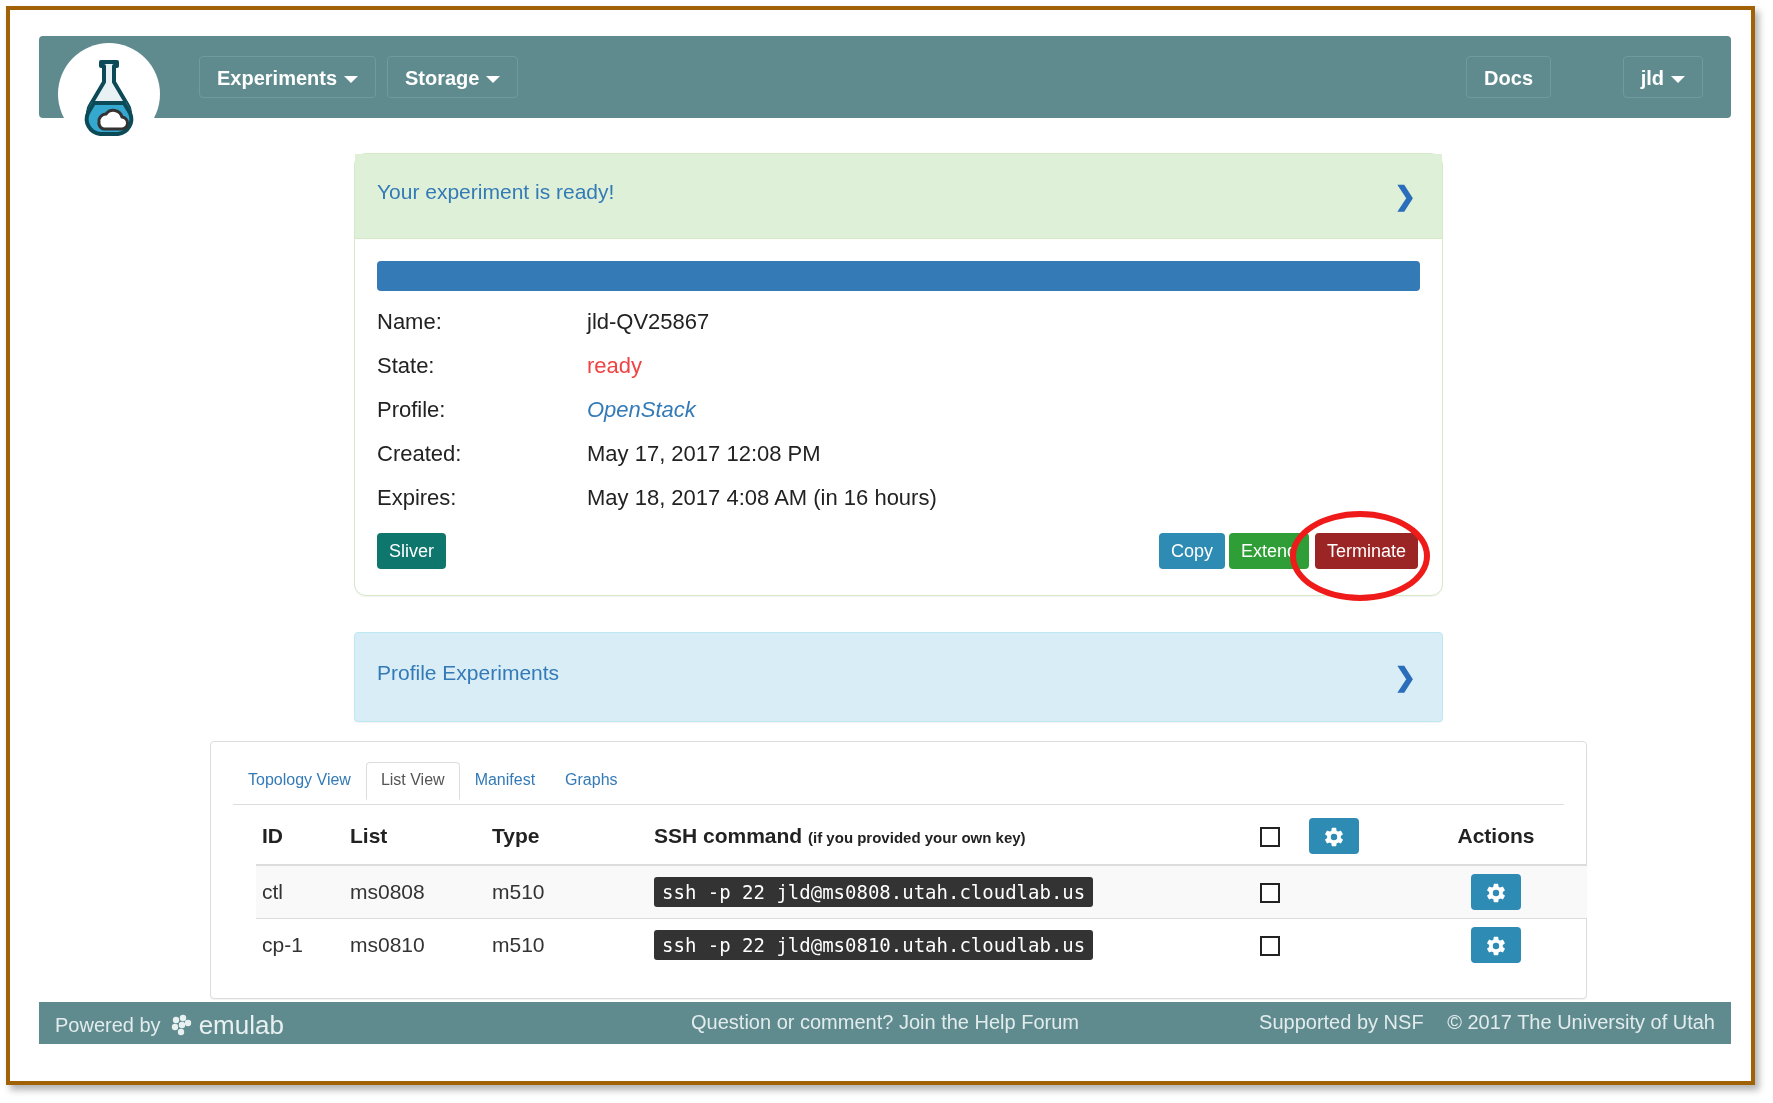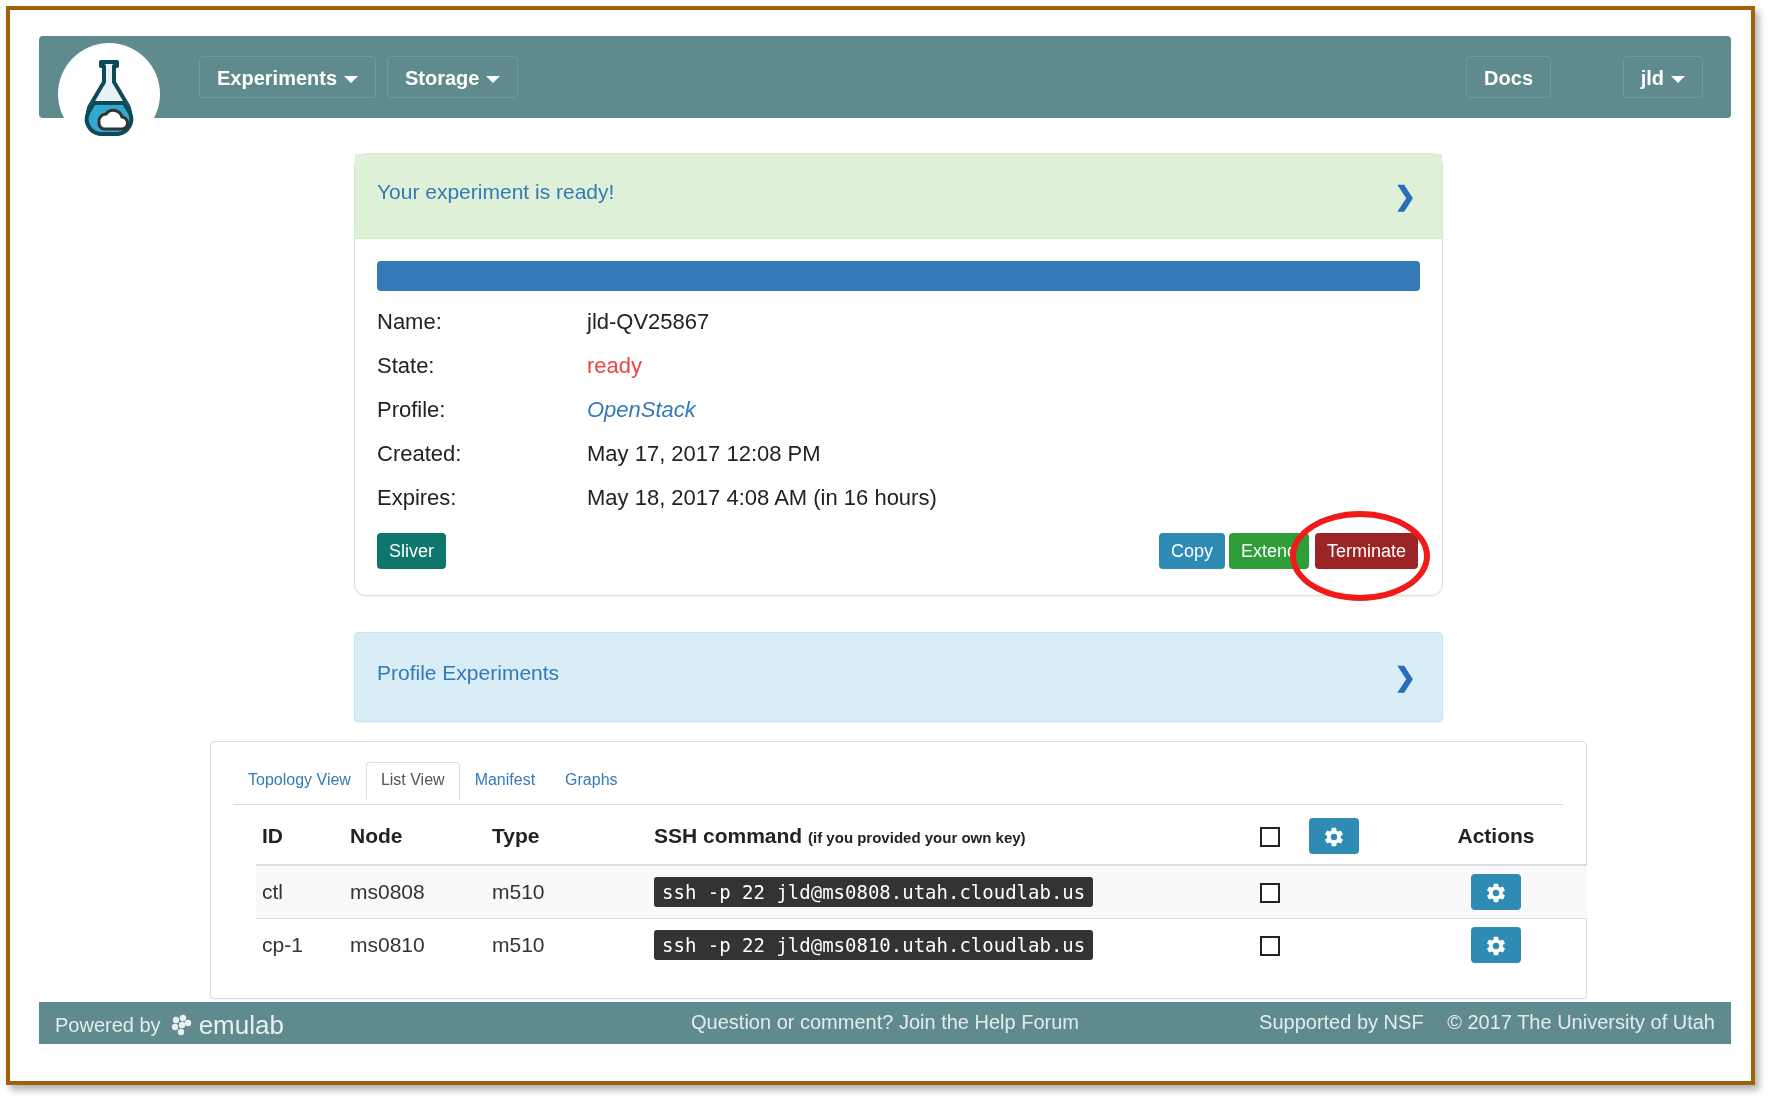--- a/index.html
+++ b/index.html
@@ -427,21 +427,21 @@
       <div class="tab">Topology View</div>
       <div class="tab active">List View</div>
       <div class="tab">Manifest</div>
       <div class="tab">Graphs</div>
     </div>
 
     <table id="node-table">
       <thead>
         <tr>
           <th class="col-id">ID</th>
-          <th class="col-node">Node</th>
+          <th class="col-node">List</th>
           <th class="col-type">Type</th>
           <th>
             <span>SSH command</span>
             <span class="th-note">(if you provided your own key)</span>
           </th>
           <th class="col-check">
             <span class="checkbox"></span>
           </th>
           <th class="col-gear">
             <span class="gear-btn">

